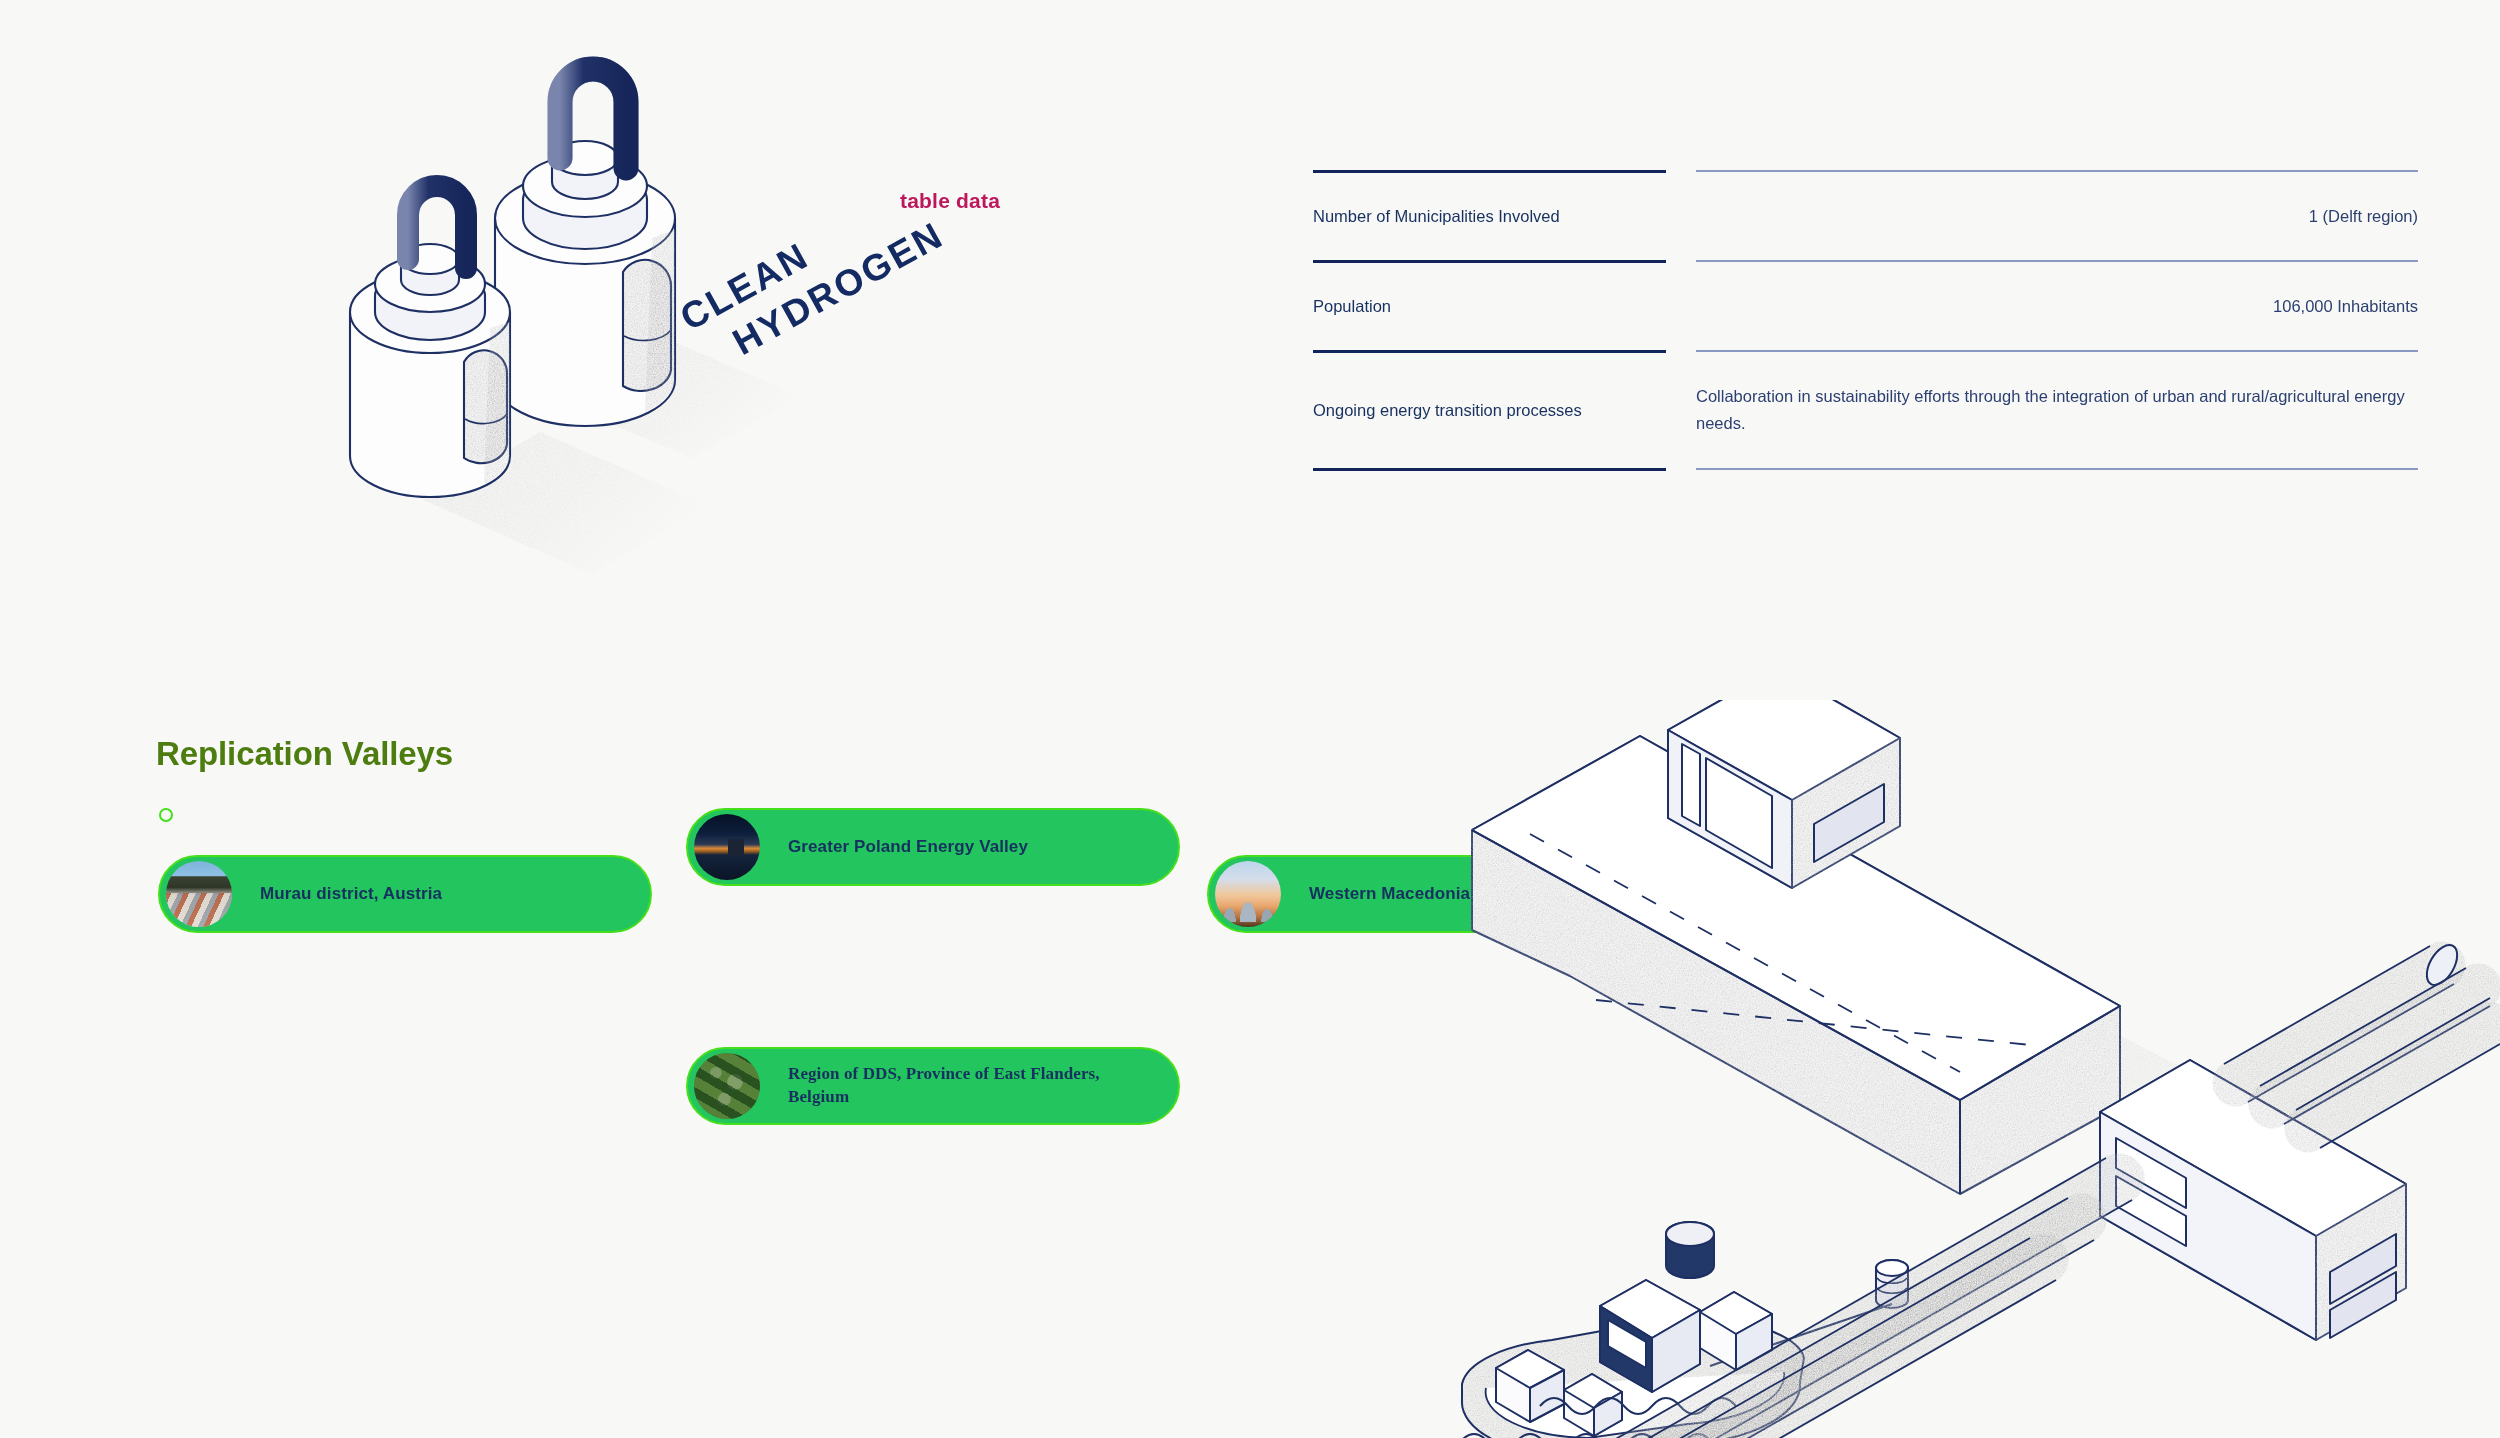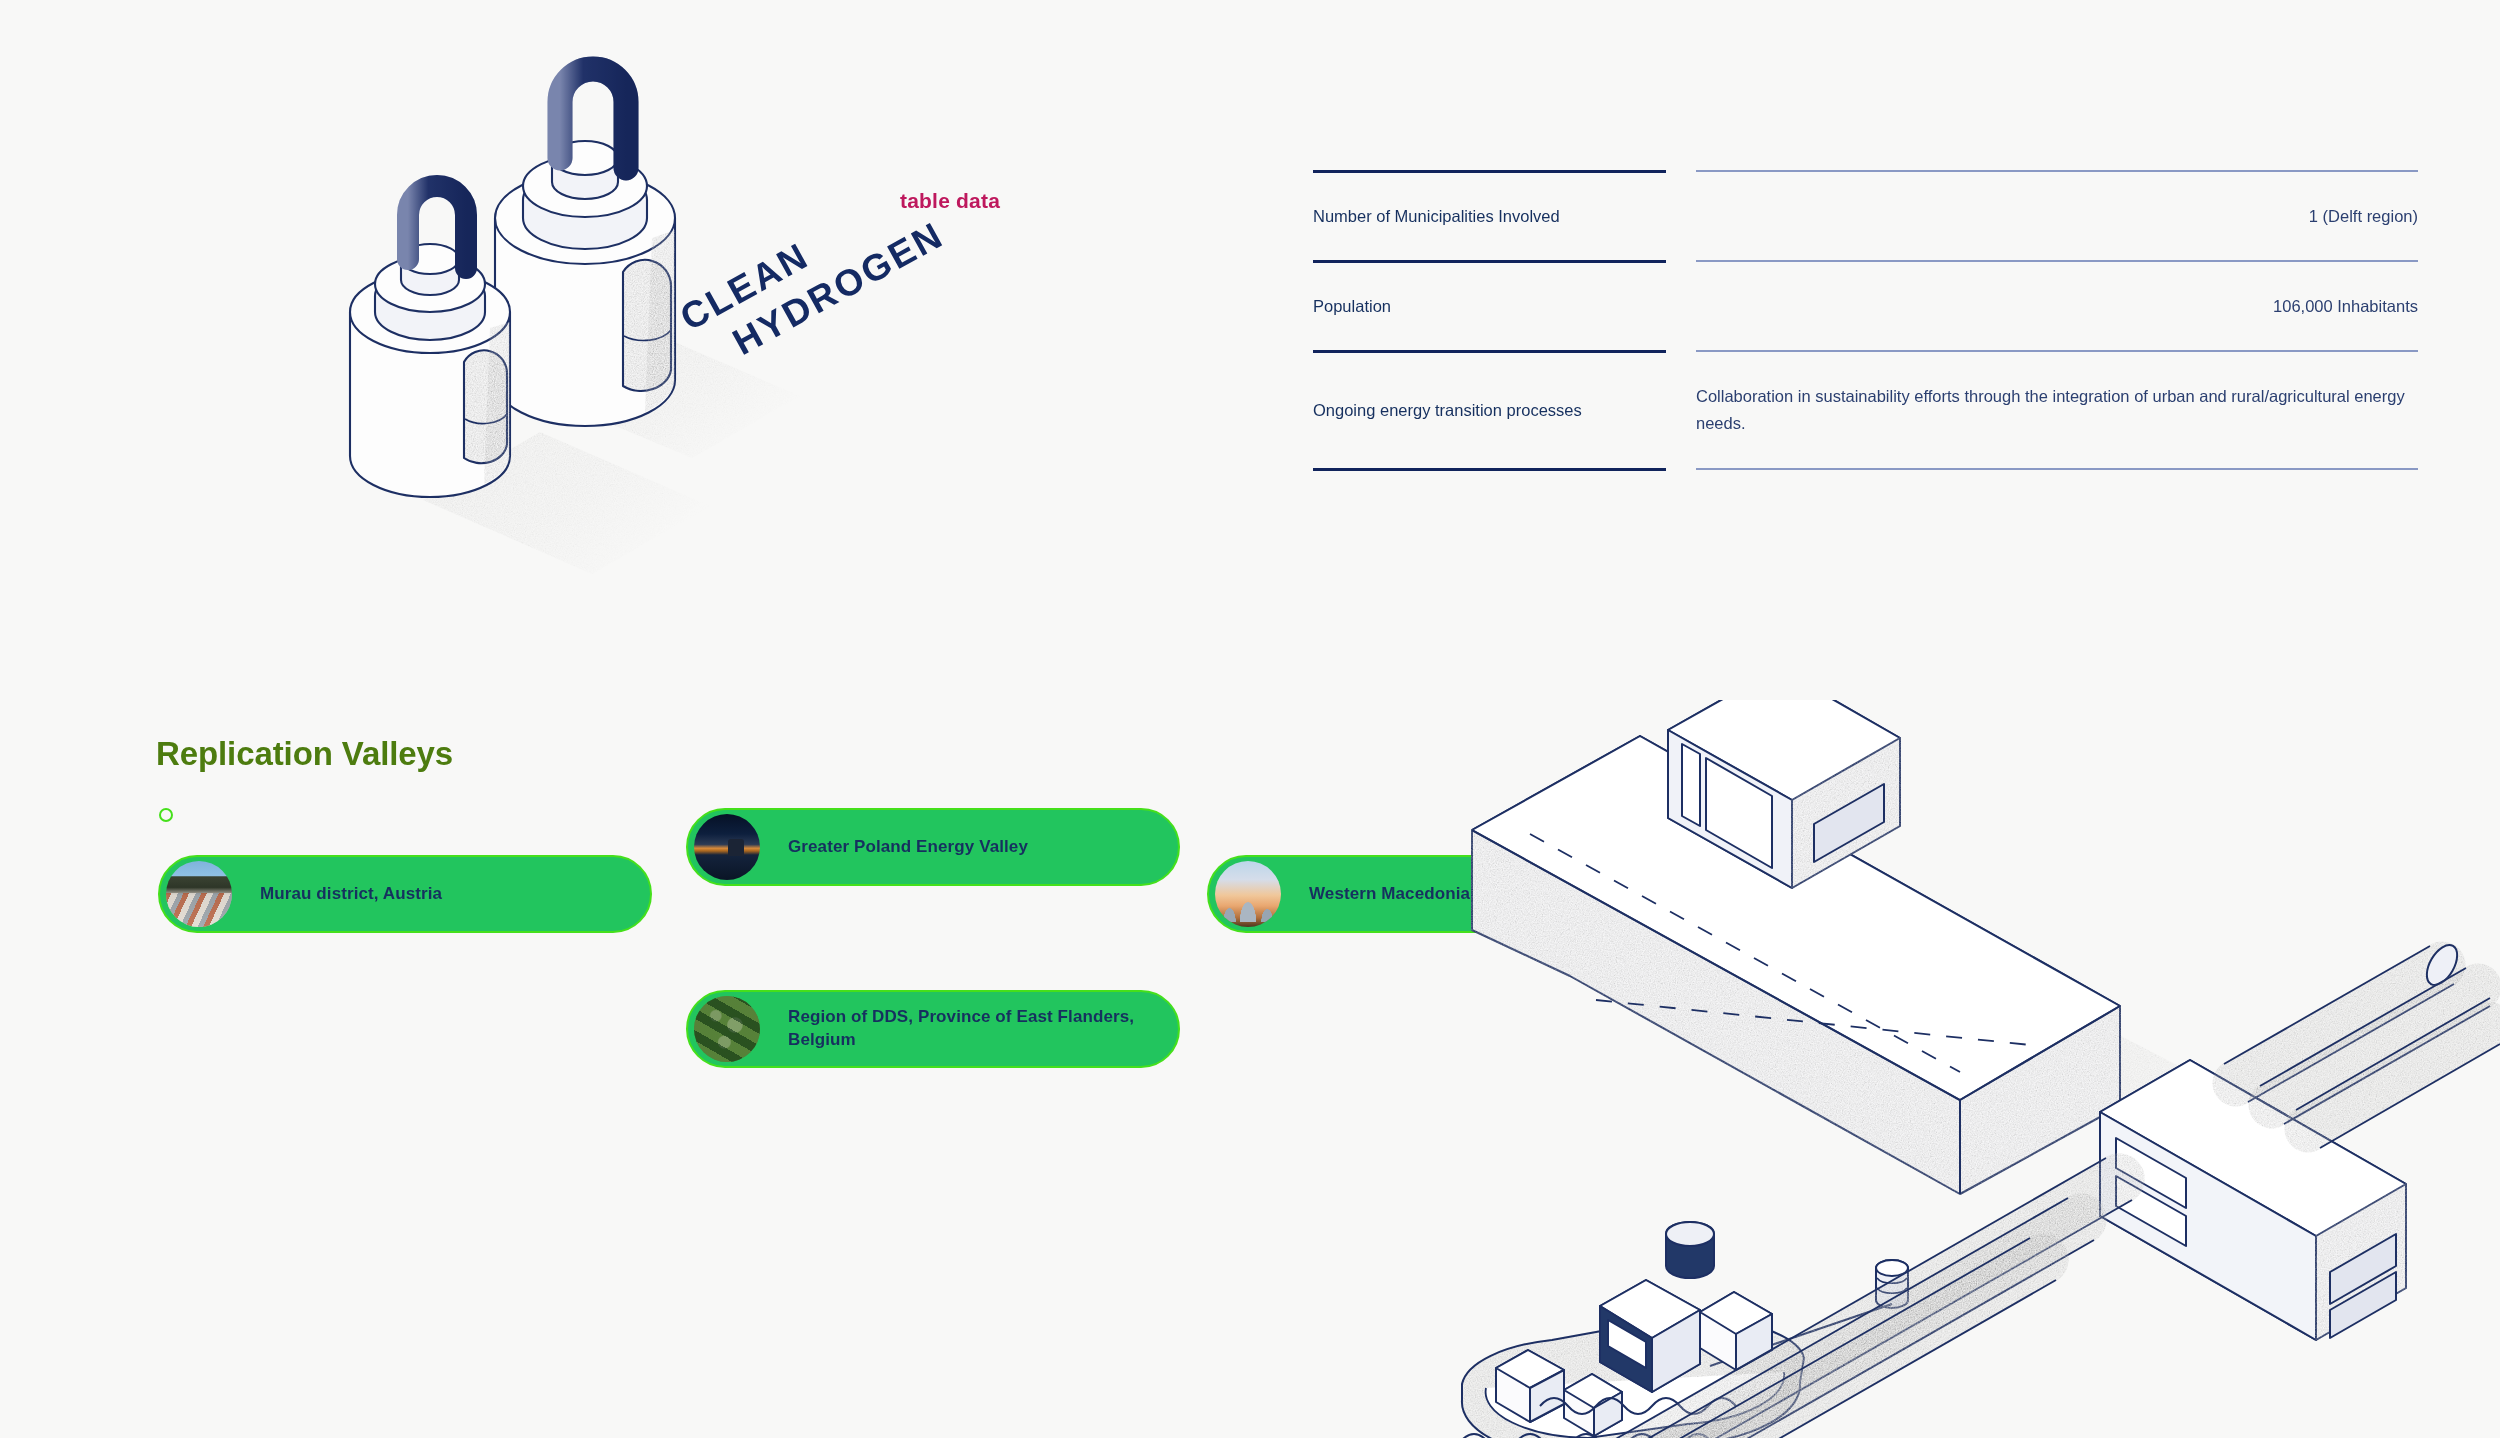--- a/index.html
+++ b/index.html
@@ -142,21 +142,21 @@
     font-weight: 700;
     color: #16305f;
     line-height: 1.35;
     letter-spacing: .1px;
   }
 
   #card-murau   { left: 158px; top: 855px;  width: 494px; }
   #card-poland  { left: 686px; top: 808px;  width: 494px; }
   #card-greece  { left: 1207px; top: 855px; width: 498px; }
   #card-andorra { left: 158px; top: 990px;  width: 494px; }
-  #card-dds     { left: 686px; top: 990px;  width: 494px; }
+  #card-dds     { left: 686px; top: 1047px;  width: 494px; font-family: Liberation Serif, serif; }
 
   
   .ph { position: absolute; inset: 0; }
   .ph-murau   { background:
       linear-gradient(180deg,#7fb3dc 0%,#8fc0e4 22%,#3a4232 24%,#2e3628 40%,#b9b2a8 52%,#c8c0b4 72%,#dcd8d0 100%); }
   .ph-murau::after { content:""; position:absolute; left:0; right:0; top:48%; bottom:0;
       background: repeating-linear-gradient(115deg,#b4502c 0 5px,#e8e2da 5px 11px,#8d9aa6 11px 16px); opacity:.72; }
   .ph-andorra { background: #6d7076; }
   .ph-andorra::after { content:""; position:absolute; inset:0;
       background: repeating-linear-gradient(48deg,#54585e 0 4px,#868a8f 4px 8px,#9aa0a2 8px 11px,#44484d 11px 15px),

